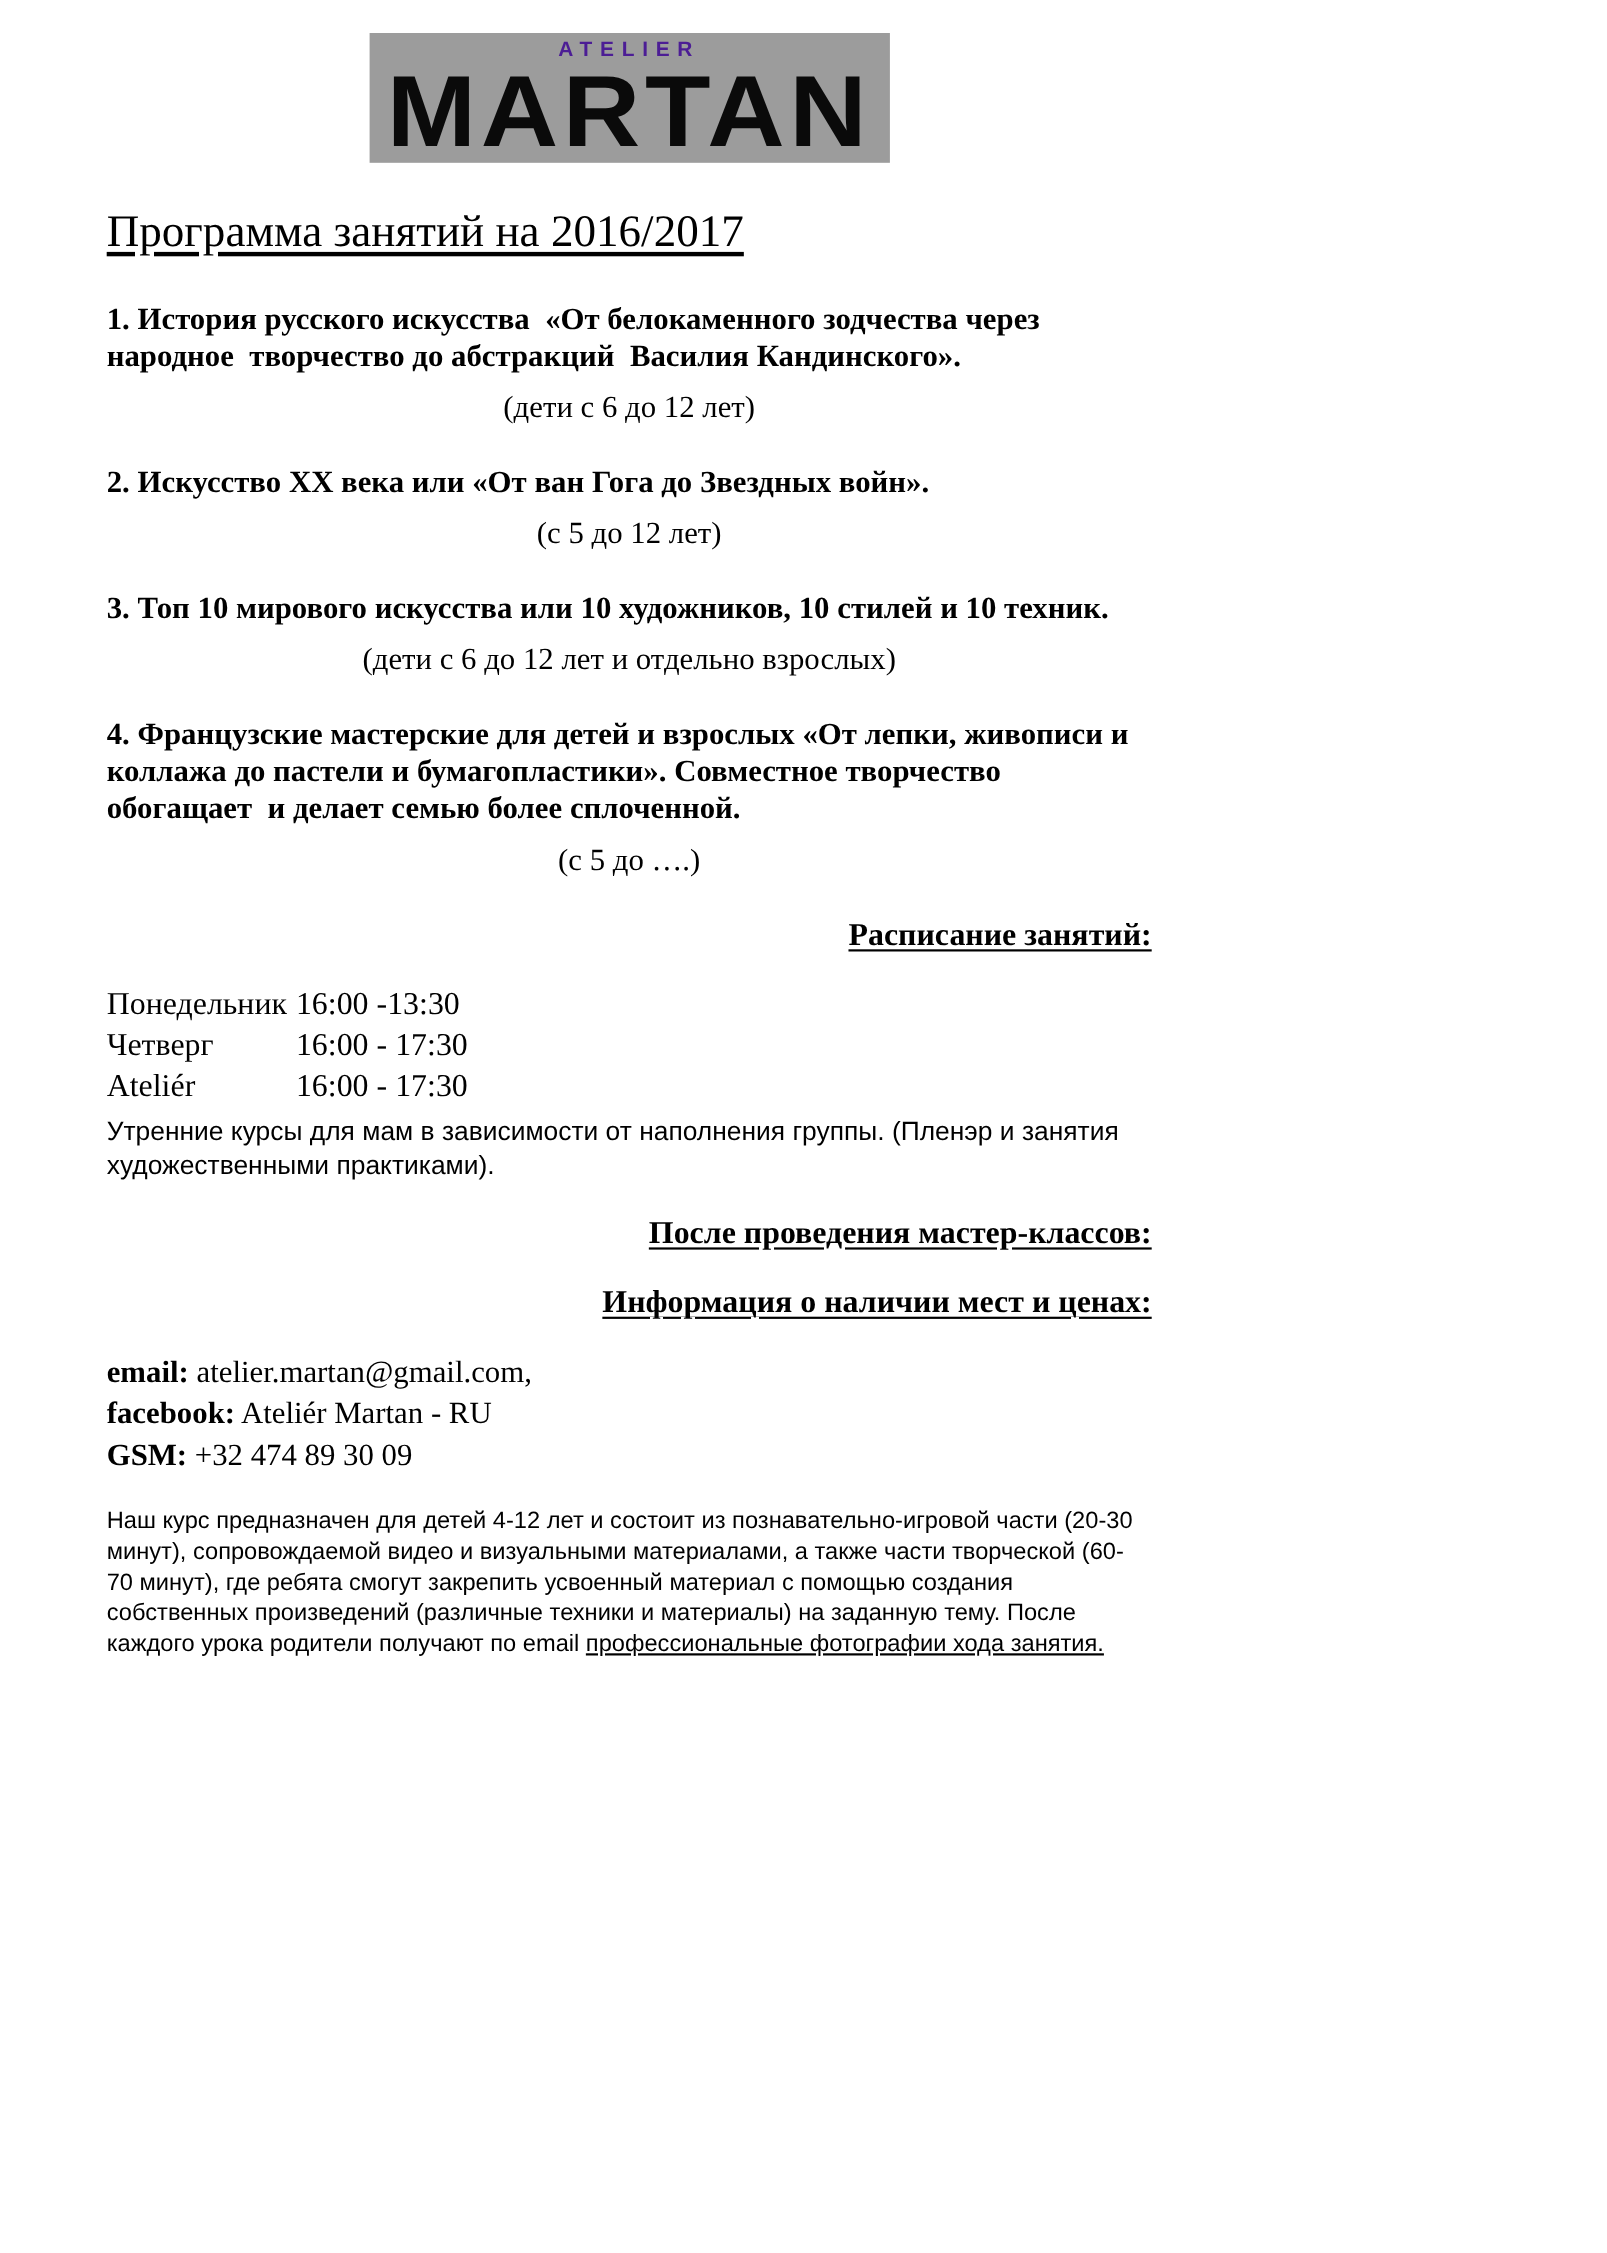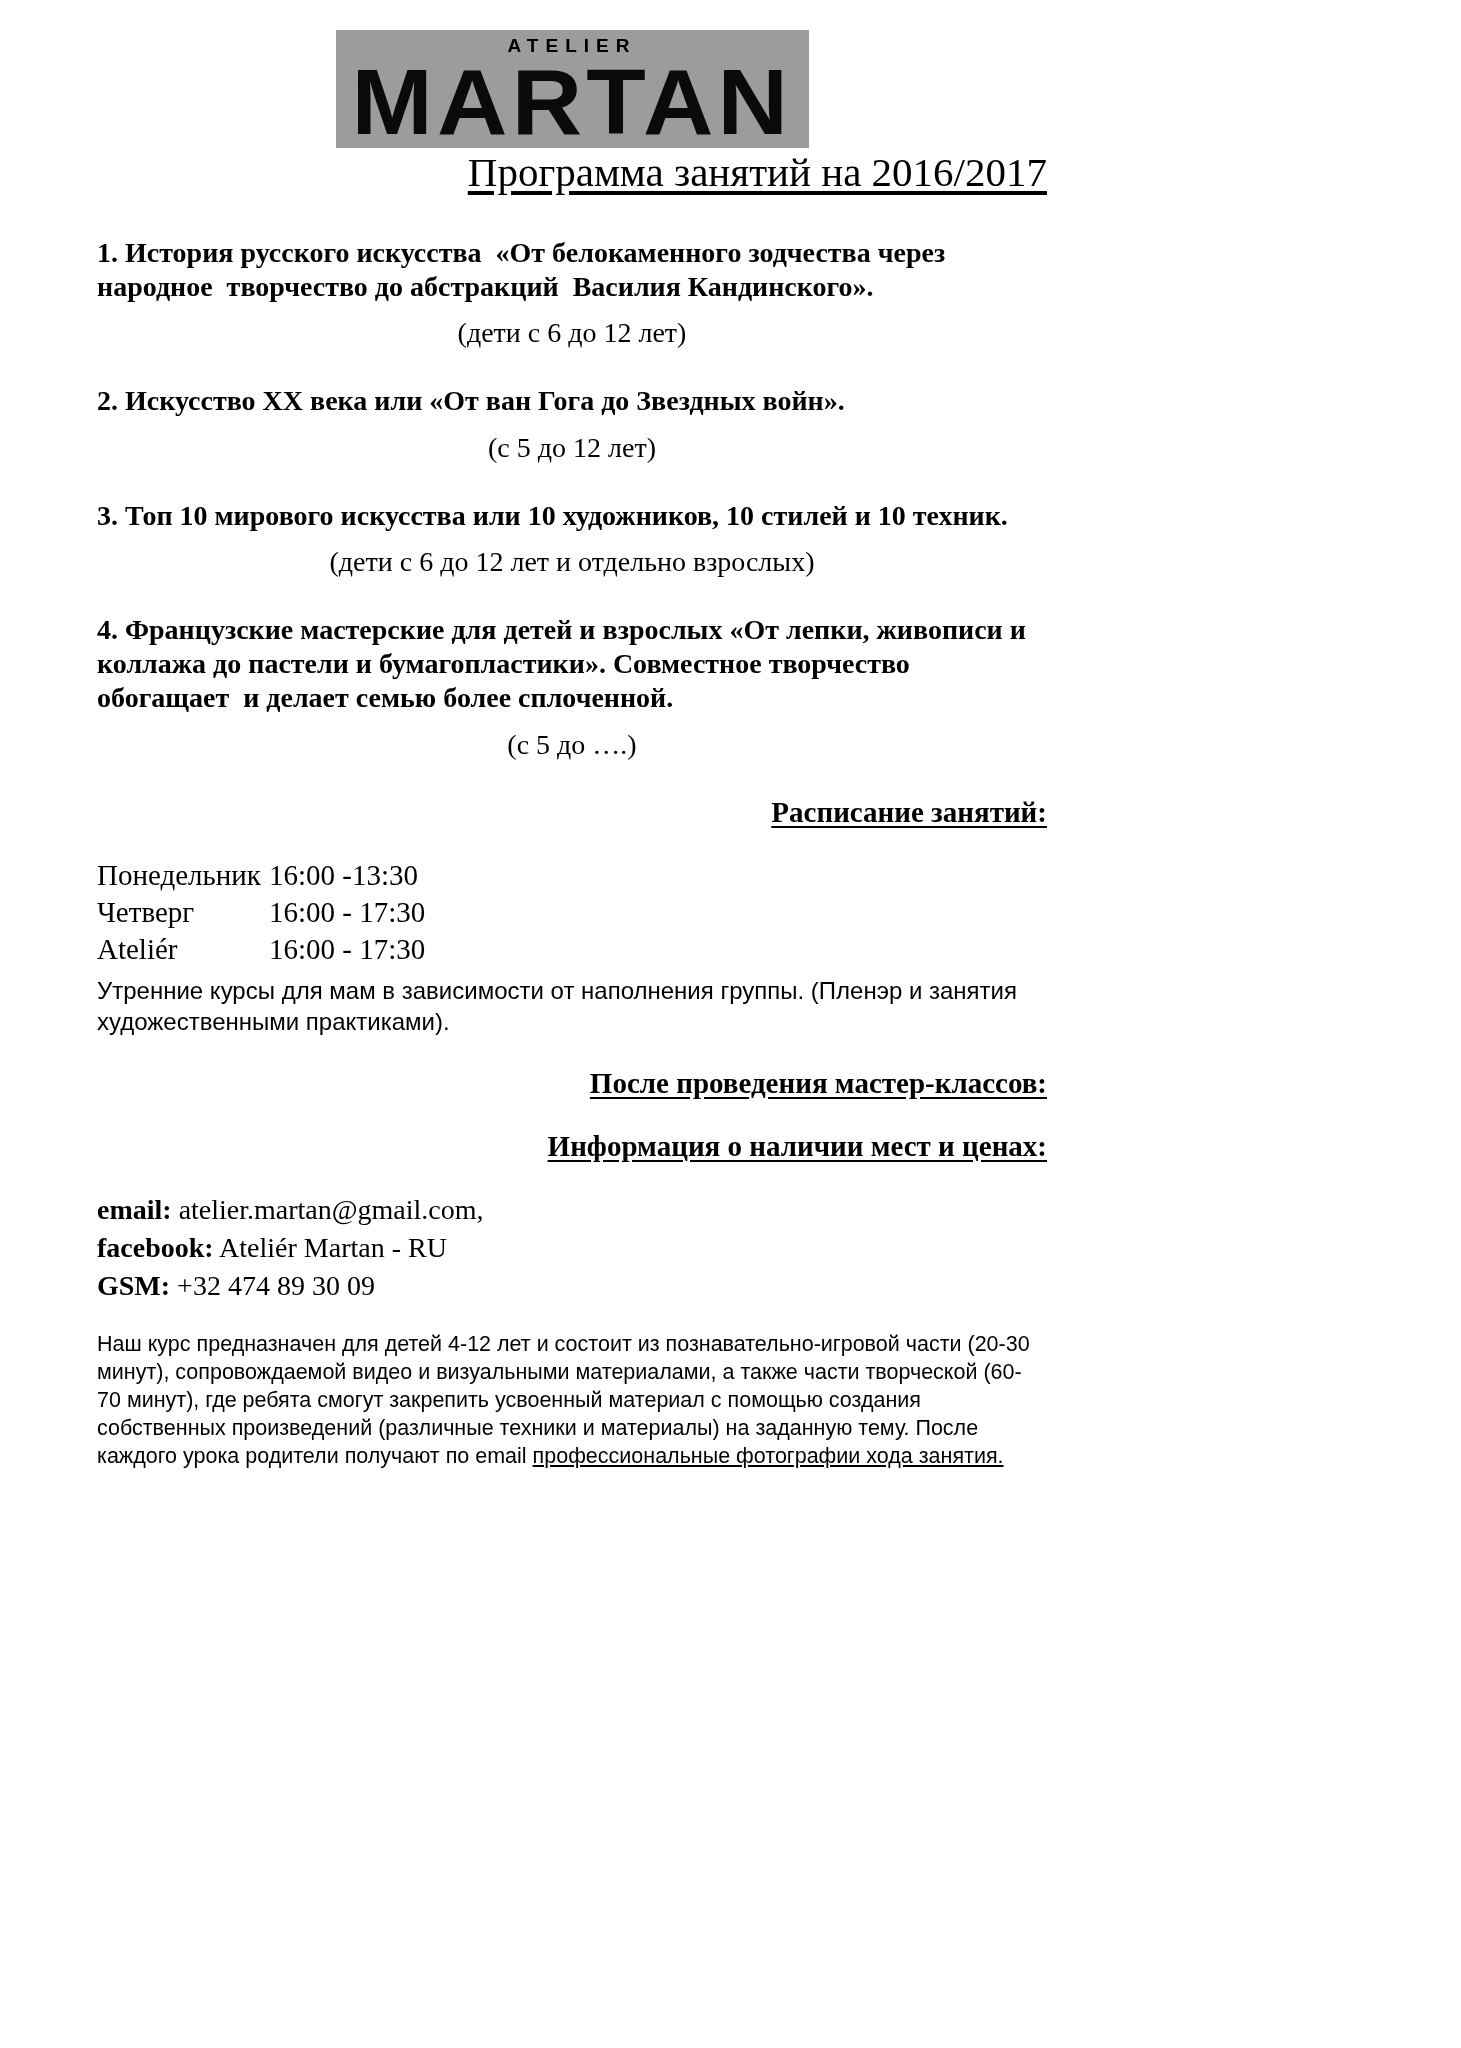--- a/index.html
+++ b/index.html
@@ -28,38 +28,39 @@
     flex-direction: column;
     align-items: center;
     padding-top: 5px;
     overflow: hidden;
   }
   .logo-top {
     font-family: "Liberation Sans", sans-serif;
     font-weight: bold;
     font-size: 19px;
     letter-spacing: 7px;
-    color: #000000;
+    color: #4c1d95;
   }
   .logo-main {
     font-family: "Liberation Sans", sans-serif;
     font-weight: bold;
     font-size: 92px;
     line-height: 0.95;
     letter-spacing: 4px;
     color: #0a0a0a;
     transform: scaleX(1.06);
     transform-origin: center top;
     margin-top: 2px;
     white-space: nowrap;
   }
 
   
   .page-title {
-    text-align: right;
+    margin-top: 38px;
+    text-align: left;
     font-size: 41px;
     font-weight: normal;
     text-decoration: underline;
     text-underline-offset: 5px;
   }
 
   
   .items { margin-top: 40px; }
   .item { margin-bottom: 34px; }
   .item-text {

